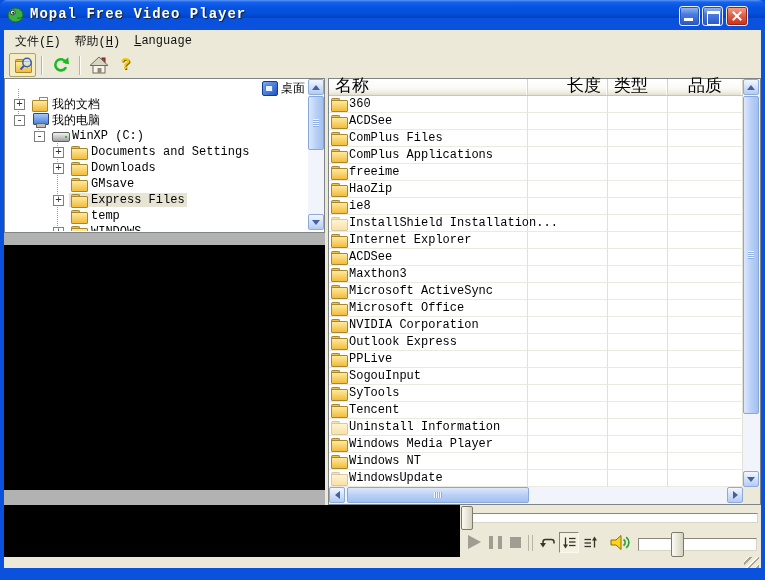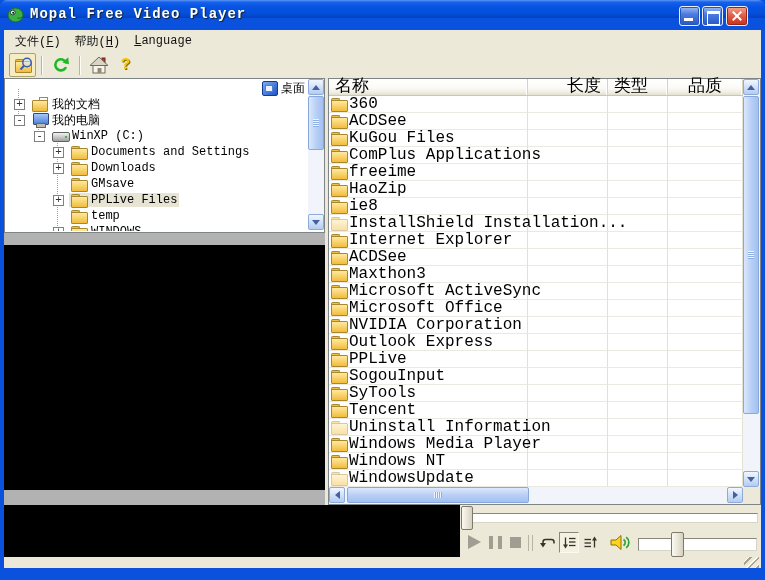--- a/index.html
+++ b/index.html
@@ -97,21 +97,21 @@
 
   
   .list-pane { position:absolute; left:324px; top:48px; width:433px; height:427px;
     background:#fff; border:1px solid #7f8486; }
   .lheader { position:absolute; left:0; top:0; width:414px; height:17px; display:flex;
     background:linear-gradient(180deg,#ffffff,#fbfaf5 55%,#f1efe4 82%,#e3e0d0);
     border-bottom:1px solid #c9c6b6; font-size:17px; color:#000; }
   .hcell { height:16px; line-height:16px; border-right:1px solid #d6d3c3; box-shadow:-1px 0 0 #fff inset; padding:0 6px; white-space:nowrap; }
   .h-name { width:199px; } .h-len { width:80px; text-align:right; } .h-type { width:60px; } .h-qual { width:75px; text-align:center; }
   .lbody { position:absolute; left:0; top:17px; width:414px; height:391px; overflow:hidden; }
-  .lrow { display:flex; height:17px; align-items:center; font-size:16px; color:#000; }
+  .lrow { display:flex; height:17px; align-items:center; font-size:12px; color:#000; }
   .cell { height:17px; border-right:1px solid #e3e1d4; border-bottom:1px solid #ebe9e0; }
   .c-name { width:199px; display:flex; align-items:center; padding-left:2px; overflow:visible; white-space:nowrap; }
   .c-len { width:80px; } .c-type { width:60px; } .c-qual { width:75px; }
   .fname { position:relative; z-index:2; margin-left:2px; }
 
   
   .sb-btn { position:absolute; width:16px; height:16px; border:1px solid #8cabdc; border-radius:2px;
     background:linear-gradient(180deg,#f3f7fe,#cfdff8 55%,#b5ccf0); display:flex; align-items:center; justify-content:center; }
   .tri { width:0; height:0; }
   .tri.up    { border-left:4px solid transparent; border-right:4px solid transparent; border-bottom:5px solid #44619e; }
@@ -273,21 +273,21 @@
             <span class="node">
               <span class="ticon i-folder"></span>
               <span class="tlabel">GMsave</span>
             </span>
           </div>
 
           <div class="trow lvl3 selected">
             <span class="expand plus"></span>
             <span class="node">
               <span class="ticon i-folder"></span>
-              <span class="tlabel">PPLive Files</span>
+              <span class="tlabel">Express Files</span>
             </span>
           </div>
 
           <div class="trow lvl3">
             <span class="expand none"></span>
             <span class="node">
               <span class="ticon i-folder"></span>
               <span class="tlabel">temp</span>
             </span>
           </div>
@@ -342,21 +342,21 @@
               <span class="fname">ACDSee</span>
             </div>
             <div class="cell c-len"></div>
             <div class="cell c-type"></div>
             <div class="cell c-qual"></div>
           </div>
 
           <div class="lrow">
             <div class="cell c-name">
               <span class="ficon"></span>
-              <span class="fname">KuGou Files</span>
+              <span class="fname">ComPlus Files</span>
             </div>
             <div class="cell c-len"></div>
             <div class="cell c-type"></div>
             <div class="cell c-qual"></div>
           </div>
 
           <div class="lrow">
             <div class="cell c-name">
               <span class="ficon"></span>
               <span class="fname">ComPlus Applications</span>

